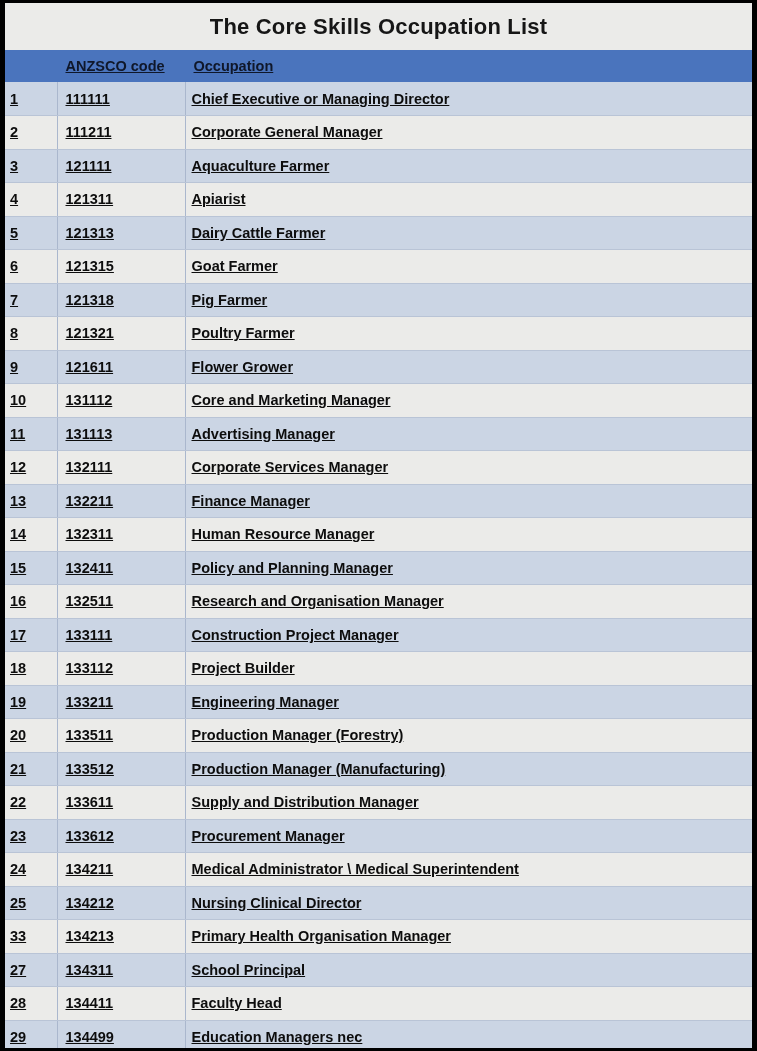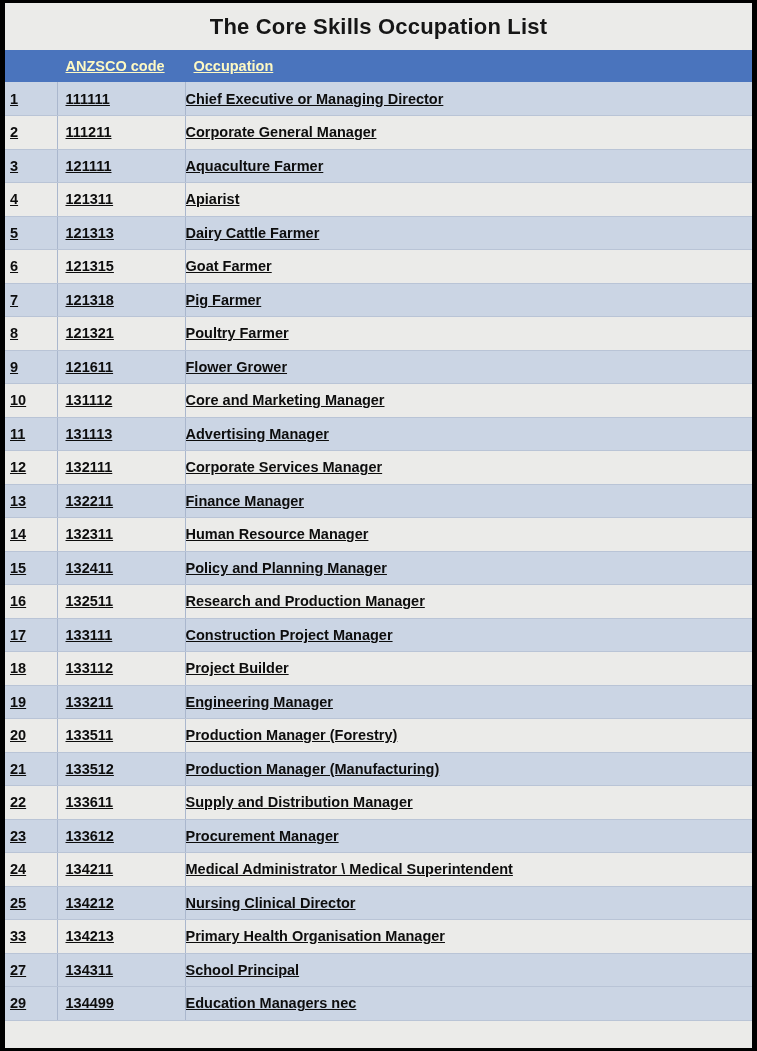--- a/index.html
+++ b/index.html
@@ -57,21 +57,21 @@
 
   thead tr.header-row {
     background: #4a74bd;
   }
   thead th {
     height: 32px;
     padding: 0 0 0 8px;
     margin: 0;
     text-align: left;
     vertical-align: middle;
-    color: #fef9c3;
+    color: #0f172a;
     font-size: 14.5px;
     font-weight: bold;
     text-decoration: underline;
     border-right: 1px solid #4a74bd;
     box-sizing: border-box;
     white-space: nowrap;
   }
   thead th.th-num {
     border-right: 1px solid #4a74bd;
   }
@@ -94,21 +94,21 @@
     border-bottom: 1px solid #b9c4d6;
     box-sizing: border-box;
     overflow: hidden;
     white-space: nowrap;
   }
   tbody td.td-num {
     padding-left: 5px;
   }
   tbody td.td-occ {
     border-right: none;
-    padding-left: 0;
+    padding-left: 6px;
   }
 </style>
 </head>
 <body>
 
 <div class="page">
 
   <div class="title-bar">
     <div class="title-text">The Core Skills Occupation List</div>
   </div>
@@ -198,21 +198,21 @@
           <td class="td-occ">Human Resource Manager</td>
         </tr>
         <tr class="alt-a">
           <td class="td-num">15</td>
           <td class="td-code">132411</td>
           <td class="td-occ">Policy and Planning Manager</td>
         </tr>
         <tr class="alt-b">
           <td class="td-num">16</td>
           <td class="td-code">132511</td>
-          <td class="td-occ">Research and Production Manager</td>
+          <td class="td-occ">Research and Organisation Manager</td>
         </tr>
         <tr class="alt-a">
           <td class="td-num">17</td>
           <td class="td-code">133111</td>
           <td class="td-occ">Construction Project Manager</td>
         </tr>
         <tr class="alt-b">
           <td class="td-num">18</td>
           <td class="td-code">133112</td>
           <td class="td-occ">Project Builder</td>
@@ -255,20 +255,25 @@
         <tr class="alt-b">
           <td class="td-num">33</td>
           <td class="td-code">134213</td>
           <td class="td-occ">Primary Health Organisation Manager</td>
         </tr>
         <tr class="alt-a">
           <td class="td-num">27</td>
           <td class="td-code">134311</td>
           <td class="td-occ">School Principal</td>
         </tr>
+        <tr class="alt-b">
+          <td class="td-num">28</td>
+          <td class="td-code">134411</td>
+          <td class="td-occ">Faculty Head</td>
+        </tr>
         <tr class="alt-a">
           <td class="td-num">29</td>
           <td class="td-code">134499</td>
           <td class="td-occ">Education Managers nec</td>
         </tr>
       </tbody>
   </table>
 
 </div>
 

